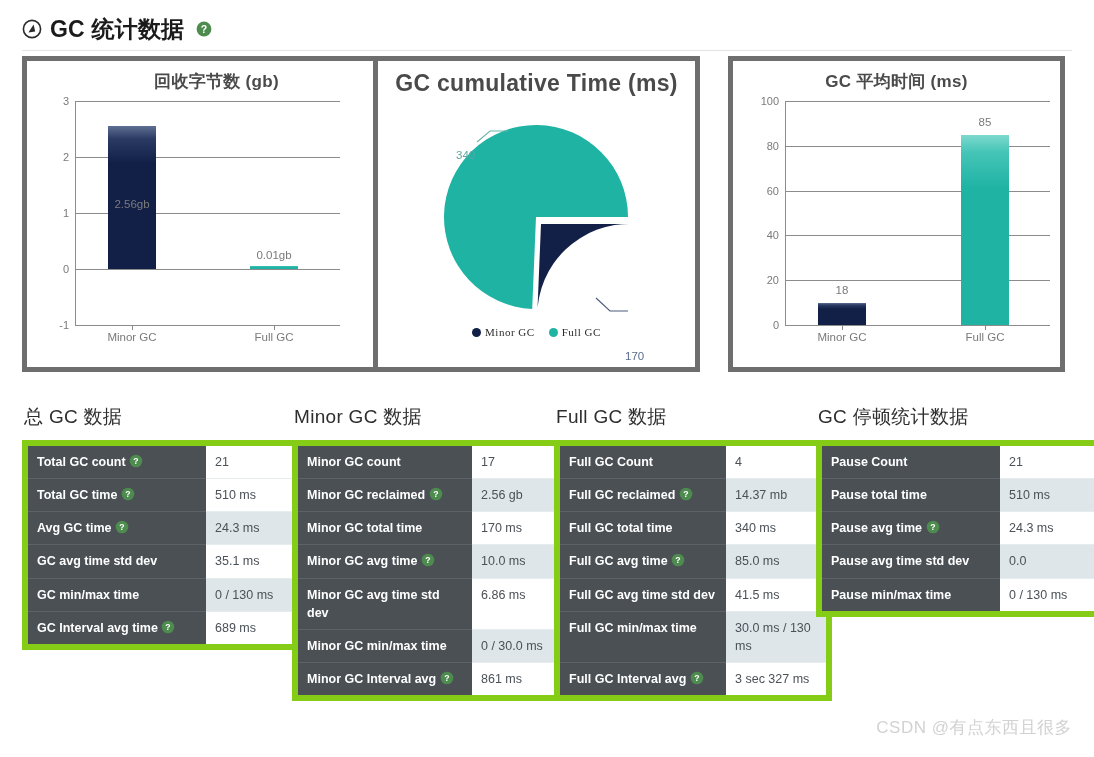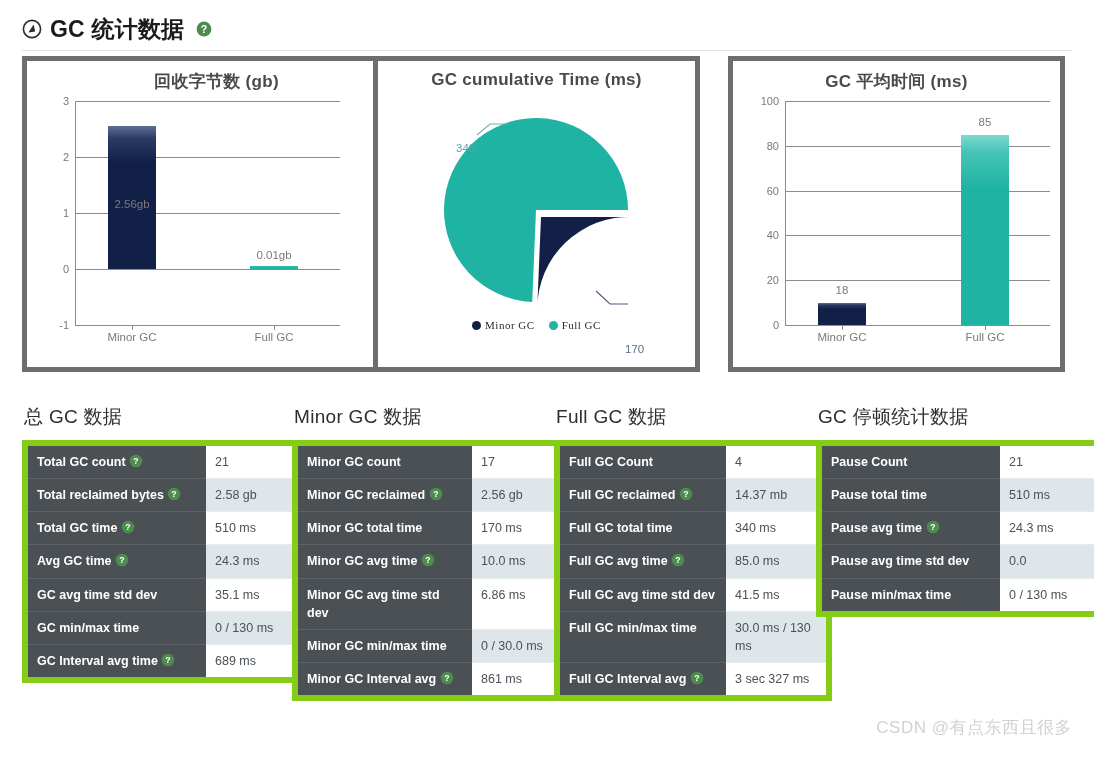--- a/index.html
+++ b/index.html
@@ -39,21 +39,21 @@
     background:#ffffff;
     border:5px solid #6e6e6e;
     box-sizing:border-box;
   }
   #card-bytes{left:22px;width:389px;}
   #card-cumulative{left:373px;width:327px;}
   #card-avg{left:728px;width:337px;}
 
   .chart-title{
     width:100%;text-align:center;
-    font-size:17px;font-weight:bold;color:#4a4a4a;
+    font-size:23px;font-weight:bold;color:#4a4a4a;
     padding-top:9px;box-sizing:border-box;
     letter-spacing:.3px;
   }
   .chart-title.cn{font-size:17px;}
 
   .plot{position:relative;width:100%;}
 
   
   .gridline{position:absolute;height:1px;background:#8c8c8c;}
   .axis-vline{position:absolute;width:1px;background:#8c8c8c;}
@@ -257,27 +257,20 @@
     <div class="table-heading">总 GC 数据</div>
     <table class="gc-table">
         <tbody>
           <tr>
             <td class="lbl"><span>Total GC count</span> <svg class="help-icon" viewBox="0 0 16 16">
                 <circle cx="8" cy="8" r="7.2" fill="#4e8b4e"></circle>
                 <text x="8" y="11.6" text-anchor="middle" font-size="10" font-family="Liberation Sans, sans-serif" font-weight="bold" fill="#ffffff">?</text>
               </svg></td>
             <td class="val">21</td>
           </tr>
-          <tr class="alt">
-            <td class="lbl"><span>Total reclaimed bytes</span> <svg class="help-icon" viewBox="0 0 16 16">
-                <circle cx="8" cy="8" r="7.2" fill="#4e8b4e"></circle>
-                <text x="8" y="11.6" text-anchor="middle" font-size="10" font-family="Liberation Sans, sans-serif" font-weight="bold" fill="#ffffff">?</text>
-              </svg></td>
-            <td class="val">2.58 gb</td>
-          </tr>
           <tr>
             <td class="lbl"><span>Total GC time</span> <svg class="help-icon" viewBox="0 0 16 16">
                 <circle cx="8" cy="8" r="7.2" fill="#4e8b4e"></circle>
                 <text x="8" y="11.6" text-anchor="middle" font-size="10" font-family="Liberation Sans, sans-serif" font-weight="bold" fill="#ffffff">?</text>
               </svg></td>
             <td class="val">510 ms</td>
           </tr>
           <tr class="alt">
             <td class="lbl"><span>Avg GC time</span> <svg class="help-icon" viewBox="0 0 16 16">
                 <circle cx="8" cy="8" r="7.2" fill="#4e8b4e"></circle>

